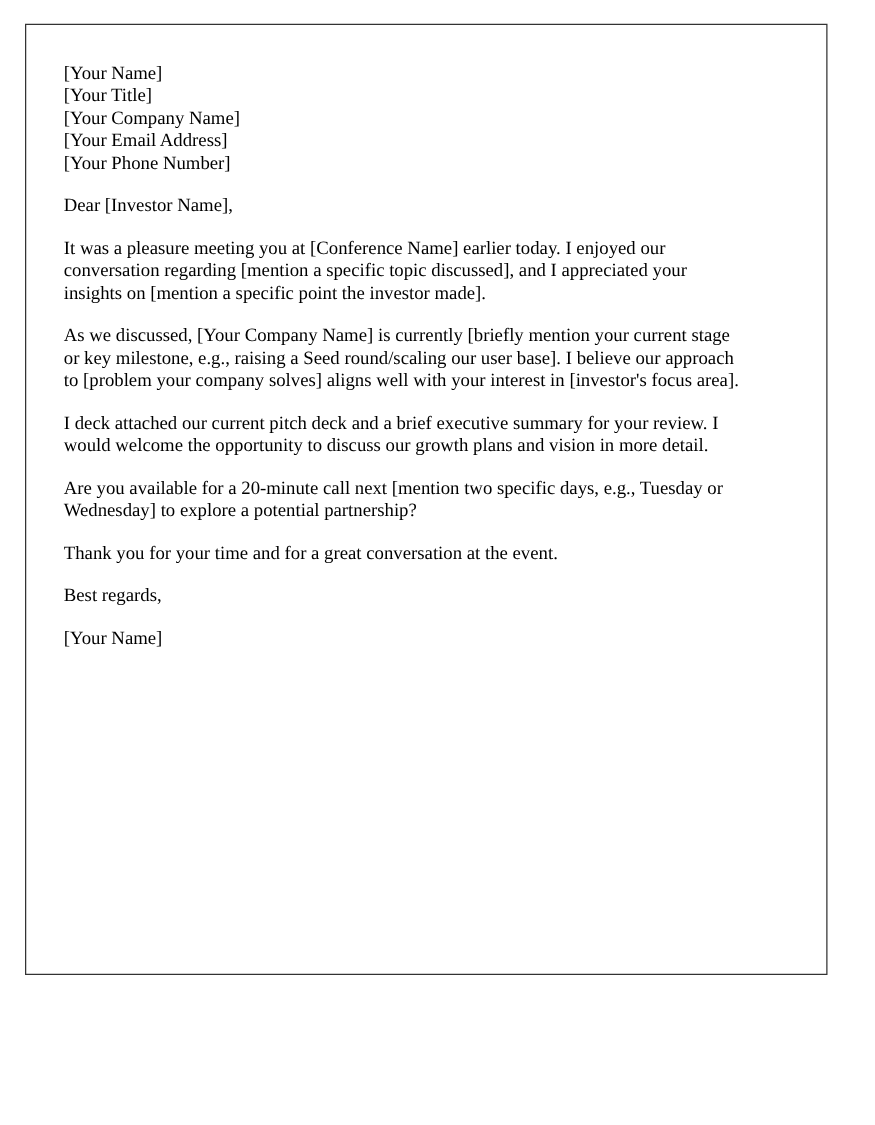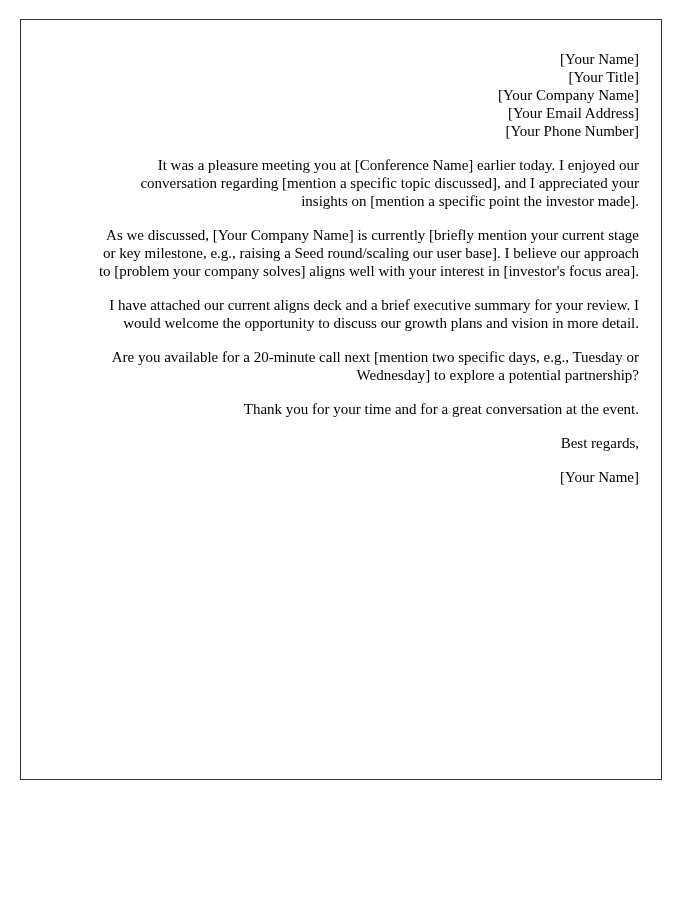--- a/index.html
+++ b/index.html
@@ -24,41 +24,41 @@
     border: 1px solid #333333;
     background: #ffffff;
     padding: 30px 22px 30px 30px;
   }
   .block {
     font-size: 15px;
     line-height: 18px;
     white-space: pre-line;
     margin: 0 0 16px 0;
     color: #000000;
-    text-align: right;
   }
   .block:last-child {
     margin-bottom: 0;
   }
 </style>
 </head>
 <body>
 
 <div class="document-page">
   <p class="block">[Your Name]
 [Your Title]
 [Your Company Name]
 [Your Email Address]
 [Your Phone Number]</p>
+  <p class="block">Dear [Investor Name],</p>
   <p class="block">It was a pleasure meeting you at [Conference Name] earlier today. I enjoyed our
 conversation regarding [mention a specific topic discussed], and I appreciated your
 insights on [mention a specific point the investor made].</p>
   <p class="block">As we discussed, [Your Company Name] is currently [briefly mention your current stage
 or key milestone, e.g., raising a Seed round/scaling our user base]. I believe our approach
 to [problem your company solves] aligns well with your interest in [investor's focus area].</p>
-  <p class="block">I have attached our current aligns deck and a brief executive summary for your review. I
+  <p class="block">I deck attached our current pitch deck and a brief executive summary for your review. I
 would welcome the opportunity to discuss our growth plans and vision in more detail.</p>
   <p class="block">Are you available for a 20-minute call next [mention two specific days, e.g., Tuesday or
 Wednesday] to explore a potential partnership?</p>
   <p class="block">Thank you for your time and for a great conversation at the event.</p>
   <p class="block">Best regards,</p>
   <p class="block">[Your Name]</p>
 </div>
 
 </body></html>

